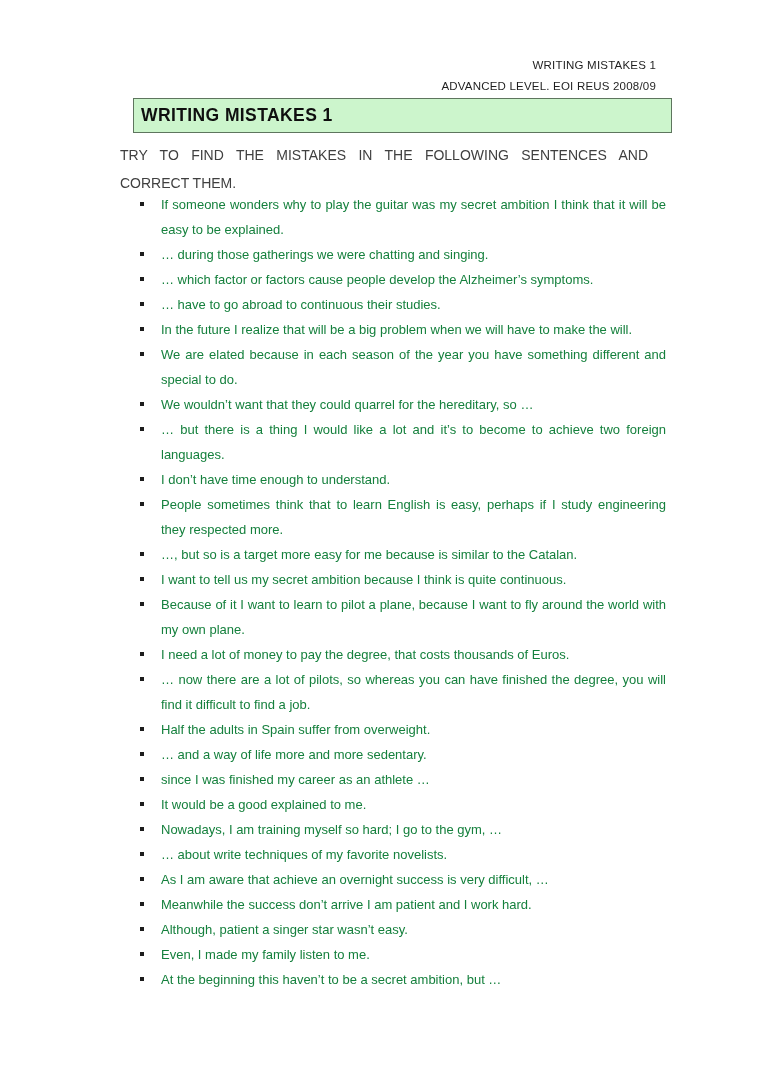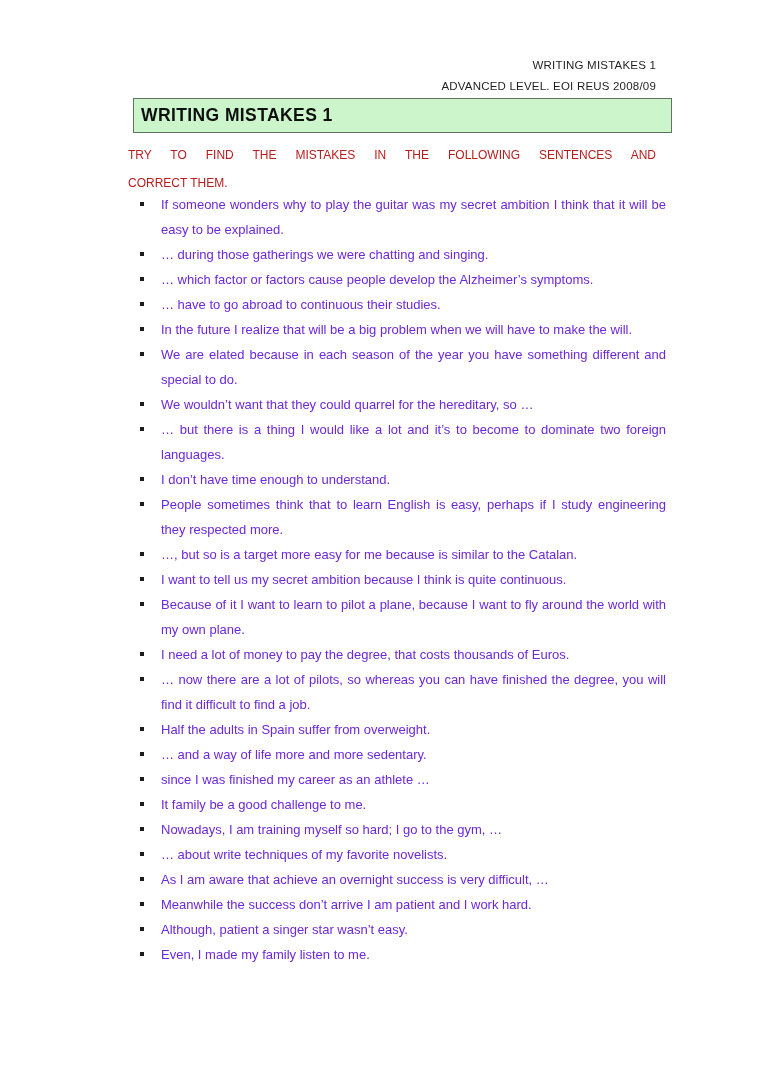--- a/index.html
+++ b/index.html
@@ -45,25 +45,25 @@
     letter-spacing: 0.4px;
     color: #0f0f0f;
     line-height: 22px;
     white-space: nowrap;
   }
 
   
   .instruction {
     position: absolute;
     top: 133px;
-    left: 122px;
+    left: 114px;
     width: 528px;
-    font-size: 12px;
+    font-size: 14px;
     line-height: 28px;
-    color: #b91c1c;
+    color: #404040;
   }
   .instruction .line-stretch {
     text-align: justify;
     text-align-last: justify;
   }
 
   
   .bullets {
     position: absolute;
     top: 184px;
@@ -88,21 +88,21 @@
     left: 4px;
     top: 10px;
     width: 4px;
     height: 4px;
     background: #1c1c1c;
   }
   .bullets .sentence {
     flex: 1 1 auto;
     display: block;
     text-align: justify;
-    color: #6d28d9;
+    color: #15803d;
   }
 </style>
 </head>
 <body>
 
 <div class="page">
 
   <div class="doc-header">
     <div>WRITING MISTAKES 1</div>
     <div>ADVANCED LEVEL. EOI REUS 2008/09</div>
@@ -141,21 +141,21 @@
       <li>
         <span class="marker"></span>
         <span class="sentence">We are elated because in each season of the year you have something different and special to do.</span>
       </li>
       <li>
         <span class="marker"></span>
         <span class="sentence">We wouldn’t want that they could quarrel for the hereditary, so …</span>
       </li>
       <li>
         <span class="marker"></span>
-        <span class="sentence">… but there is a thing I would like a lot and it’s to become to dominate two foreign languages.</span>
+        <span class="sentence">… but there is a thing I would like a lot and it’s to become to achieve two foreign languages.</span>
       </li>
       <li>
         <span class="marker"></span>
         <span class="sentence">I don’t have time enough to understand.</span>
       </li>
       <li>
         <span class="marker"></span>
         <span class="sentence">People sometimes think that to learn English is easy, perhaps if I study engineering they respected more.</span>
       </li>
       <li>
@@ -185,21 +185,21 @@
       <li>
         <span class="marker"></span>
         <span class="sentence">… and a way of life more and more sedentary.</span>
       </li>
       <li>
         <span class="marker"></span>
         <span class="sentence">since I was finished my career as an athlete …</span>
       </li>
       <li>
         <span class="marker"></span>
-        <span class="sentence">It family be a good challenge to me.</span>
+        <span class="sentence">It would be a good explained to me.</span>
       </li>
       <li>
         <span class="marker"></span>
         <span class="sentence">Nowadays, I am training myself so hard; I go to the gym, …</span>
       </li>
       <li>
         <span class="marker"></span>
         <span class="sentence">… about write techniques of my favorite novelists.</span>
       </li>
       <li>
@@ -211,15 +211,19 @@
         <span class="sentence">Meanwhile the success don’t arrive I am patient and I work hard.</span>
       </li>
       <li>
         <span class="marker"></span>
         <span class="sentence">Although, patient a singer star wasn’t easy.</span>
       </li>
       <li>
         <span class="marker"></span>
         <span class="sentence">Even, I made my family listen to me.</span>
       </li>
+      <li>
+        <span class="marker"></span>
+        <span class="sentence">At the beginning this haven’t to be a secret ambition, but …</span>
+      </li>
     </ul>
 
 </div>
 
 </body></html>

